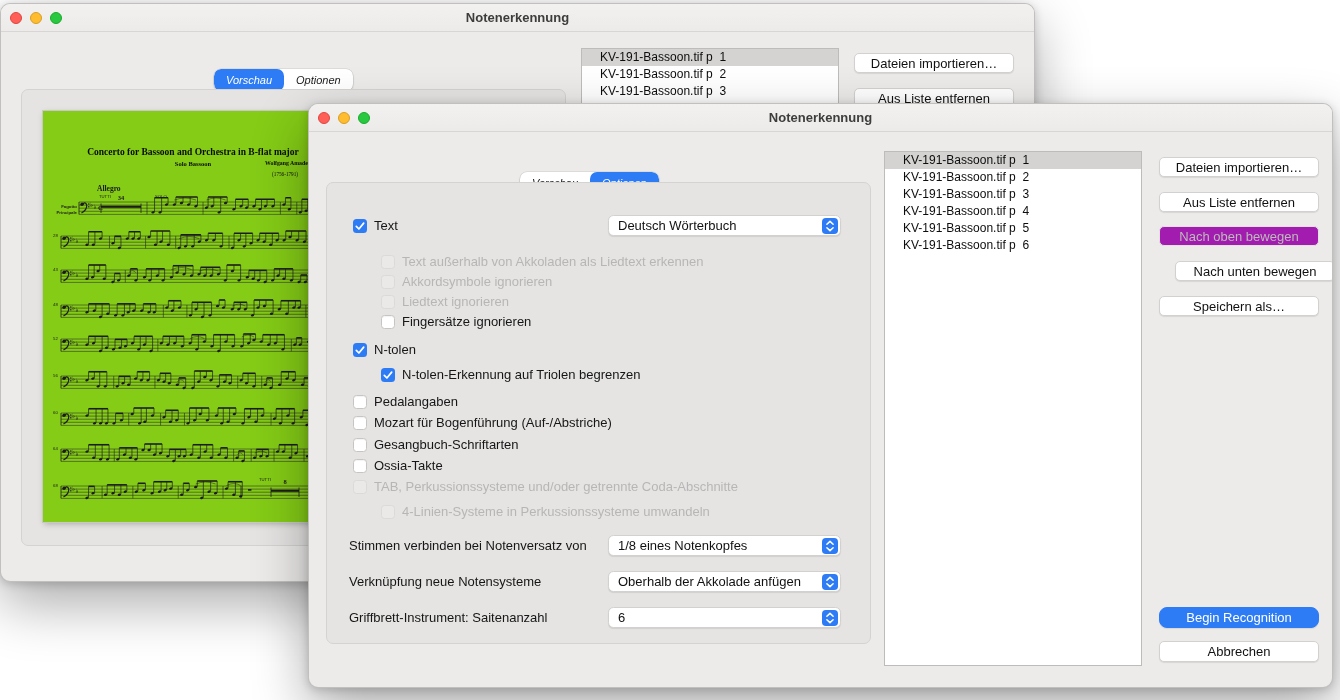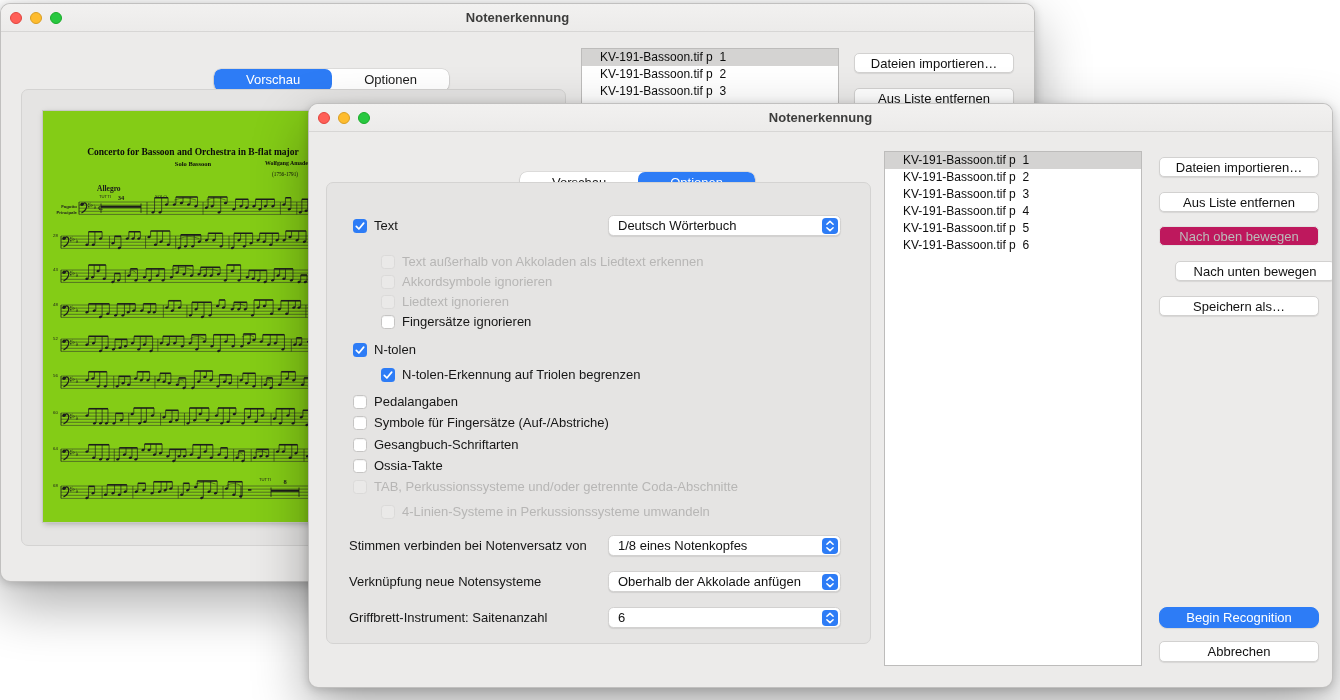--- a/index.html
+++ b/index.html
@@ -10,33 +10,33 @@
     border-bottom:1px solid #d7d6d5;}
   .title{position:absolute;left:0;right:0;top:6px;text-align:center;font-size:13px;font-weight:bold;color:#3d3d3c;}
   .lights{position:absolute;left:9px;top:8px;display:flex;gap:8px;}
   .light{width:12px;height:12px;border-radius:50%;box-sizing:border-box;}
   .light.red{background:#ff5f57;border:1px solid #e0443e;}
   .light.yellow{background:#febc2e;border:1px solid #d89e24;}
   .light.green{background:#28c840;border:1px solid #1aab29;}
 
   .segctl{position:absolute;display:flex;background:#ffffff;border-radius:7px;overflow:hidden;
     box-shadow:0 0 0 .5px rgba(0,0,0,.12),0 1px 2px rgba(0,0,0,.18);}
-  .seg{padding:0 32px;height:22px;line-height:22px;font-size:13px;color:#1b1b1b;cursor:default;}
+  .seg{padding:0 12px;height:22px;line-height:22px;font-size:11px;color:#1b1b1b;cursor:default;font-style:italic;}
   .seg.sel{background:#2d7cf6;color:#ffffff;border-radius:7px;}
 
   .groupbox{position:absolute;background:#e5e4e3;border:1px solid #d4d3d2;border-radius:7px;box-sizing:border-box;}
 
   .filelist{position:absolute;background:#ffffff;border:1px solid #bdbcbb;box-sizing:border-box;overflow:hidden;}
   .li{height:17px;line-height:17px;font-size:12px;color:#0d0d0d;padding-left:18px;white-space:pre;}
   .li.sel{background:#d4d3d2;}
 
   .btn{position:absolute;height:20px;background:#ffffff;border:1px solid #d2d1d0;border-radius:5px;
     box-shadow:0 1px 1px rgba(0,0,0,.09);font-size:13px;color:#111;text-align:center;line-height:19px;
     box-sizing:border-box;cursor:default;}
-  .btn.disabled{background:#be185d;border-color:#e2e1e0;box-shadow:none;color:#bcbbba;}
+  .btn.disabled{background:#a21caf;border-color:#e2e1e0;box-shadow:none;color:#bcbbba;}
   .btn.primary{background:#2d7cf6;border-color:#2d7cf6;color:#ffffff;border-radius:8px;}
 
   .cb-row{position:absolute;display:flex;align-items:center;height:15px;}
   .cb{width:14px;height:14px;border-radius:3.5px;box-sizing:border-box;background:#ffffff;
     border:1px solid #c6c5c4;box-shadow:inset 0 1px 1px rgba(0,0,0,.05);flex:0 0 auto;}
   .cb.checked{background:#2d7cf6;border:none;box-shadow:none;}
   .cb svg{display:block;width:14px;height:14px;}
   .cb-label{margin-left:7px;font-size:13px;color:#161616;white-space:nowrap;}
   .cb-row.disabled .cb{background:#eae9e8;border-color:#dbdad9;box-shadow:none;}
   .cb-row.disabled .cb-label{color:#b7b6b5;}
@@ -1037,21 +1037,21 @@
           </svg>
         </span>
         <span class="cb-label">N-tolen-Erkennung auf Triolen begrenzen</span>
       </div>
       <div class="cb-row" style="left: 44px; top: 290px;">
         <span class="cb"></span>
         <span class="cb-label">Pedalangaben</span>
       </div>
       <div class="cb-row" style="left: 44px; top: 311px;">
         <span class="cb"></span>
-        <span class="cb-label">Symbole für Fingersätze (Auf-/Abstriche)</span>
+        <span class="cb-label">Mozart für Bogenführung (Auf-/Abstriche)</span>
       </div>
       <div class="cb-row" style="left: 44px; top: 333px;">
         <span class="cb"></span>
         <span class="cb-label">Gesangbuch-Schriftarten</span>
       </div>
       <div class="cb-row" style="left: 44px; top: 354px;">
         <span class="cb"></span>
         <span class="cb-label">Ossia-Takte</span>
       </div>
       <div class="cb-row disabled" style="left: 44px; top: 375px;">

